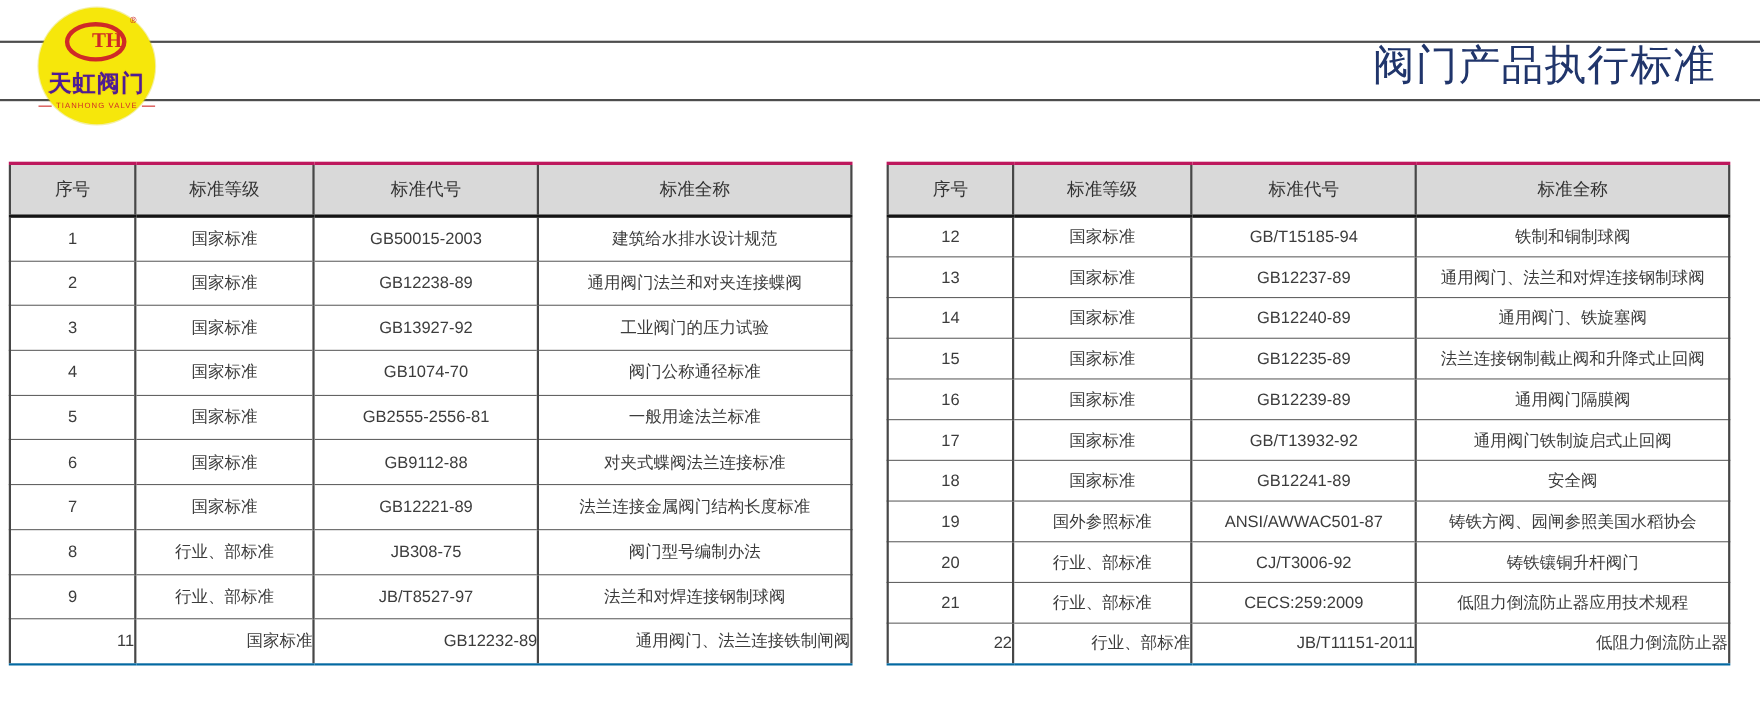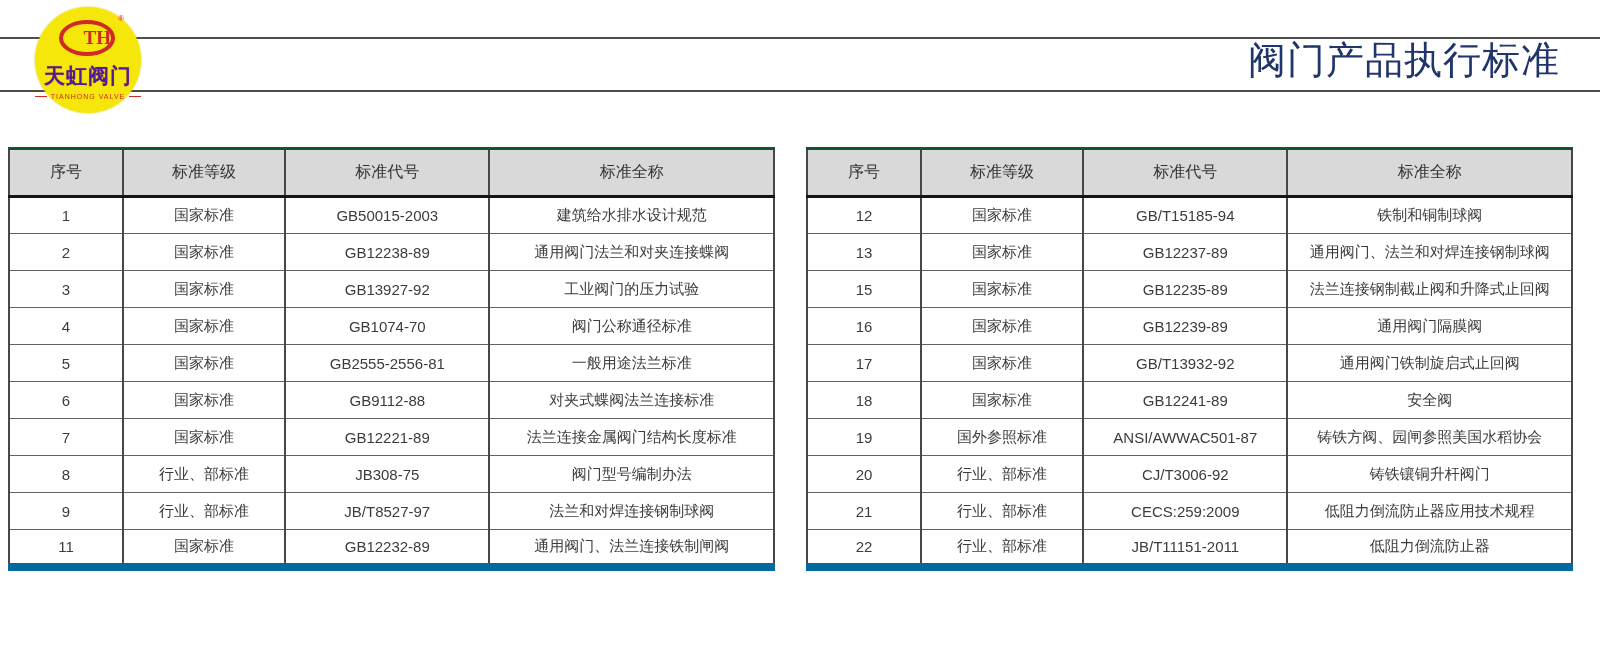--- a/index.html
+++ b/index.html
@@ -123,37 +123,37 @@
     border-left: 2px solid #474747;
     border-right: 2px solid #474747;
   }
   .std-table th {
     background: #d9d9d9;
     height: 48px;
     font-size: 16px;
     font-weight: normal;
     color: #333333;
     text-align: center;
-    border-top: 3px solid #14532d;
+    border-top: 3px solid #be185d;
     border-bottom: 3px solid #141414;
   }
   .std-table td {
     height: 37px;
     font-size: 15px;
     color: #3c3c3c;
     text-align: center;
     vertical-align: middle;
     border-top: 1.5px solid #636363;
     white-space: nowrap;
     overflow: hidden;
   }
   .std-table tbody tr:first-child td { border-top: none; }
   .std-table th + th,
   .std-table td + td { border-left: 2px solid #474747; }
-  .std-table tbody tr:last-child td { border-bottom: 8px solid #0369a1; }
+  .std-table tbody tr:last-child td { border-bottom: 2px solid #0369a1; text-align: right; }
 </style>
 </head>
 <body>
 
 <div class="page">
 
   <header>
     <div class="rule rule-top"></div>
     <div class="rule rule-bottom"></div>
 
@@ -276,20 +276,26 @@
             <td>GB/T15185-94</td>
             <td>铁制和铜制球阀</td>
           </tr>
           <tr>
             <td>13</td>
             <td>国家标准</td>
             <td>GB12237-89</td>
             <td>通用阀门、法兰和对焊连接钢制球阀</td>
           </tr>
           <tr>
+            <td>14</td>
+            <td>国家标准</td>
+            <td>GB12240-89</td>
+            <td>通用阀门、铁旋塞阀</td>
+          </tr>
+          <tr>
             <td>15</td>
             <td>国家标准</td>
             <td>GB12235-89</td>
             <td>法兰连接钢制截止阀和升降式止回阀</td>
           </tr>
           <tr>
             <td>16</td>
             <td>国家标准</td>
             <td>GB12239-89</td>
             <td>通用阀门隔膜阀</td>

